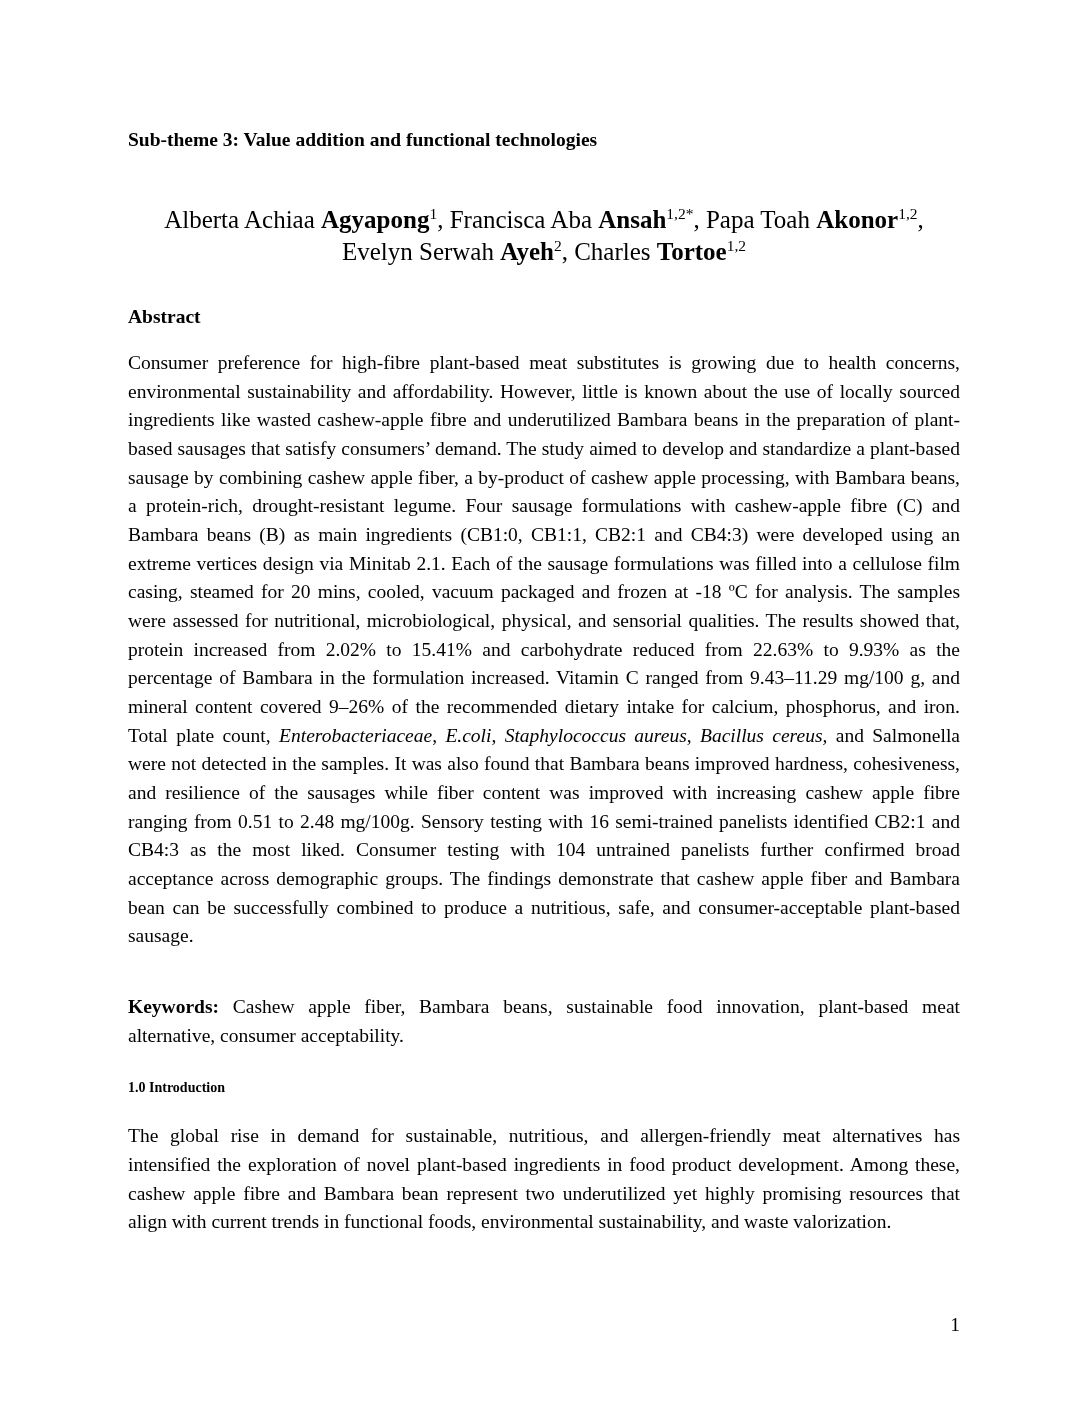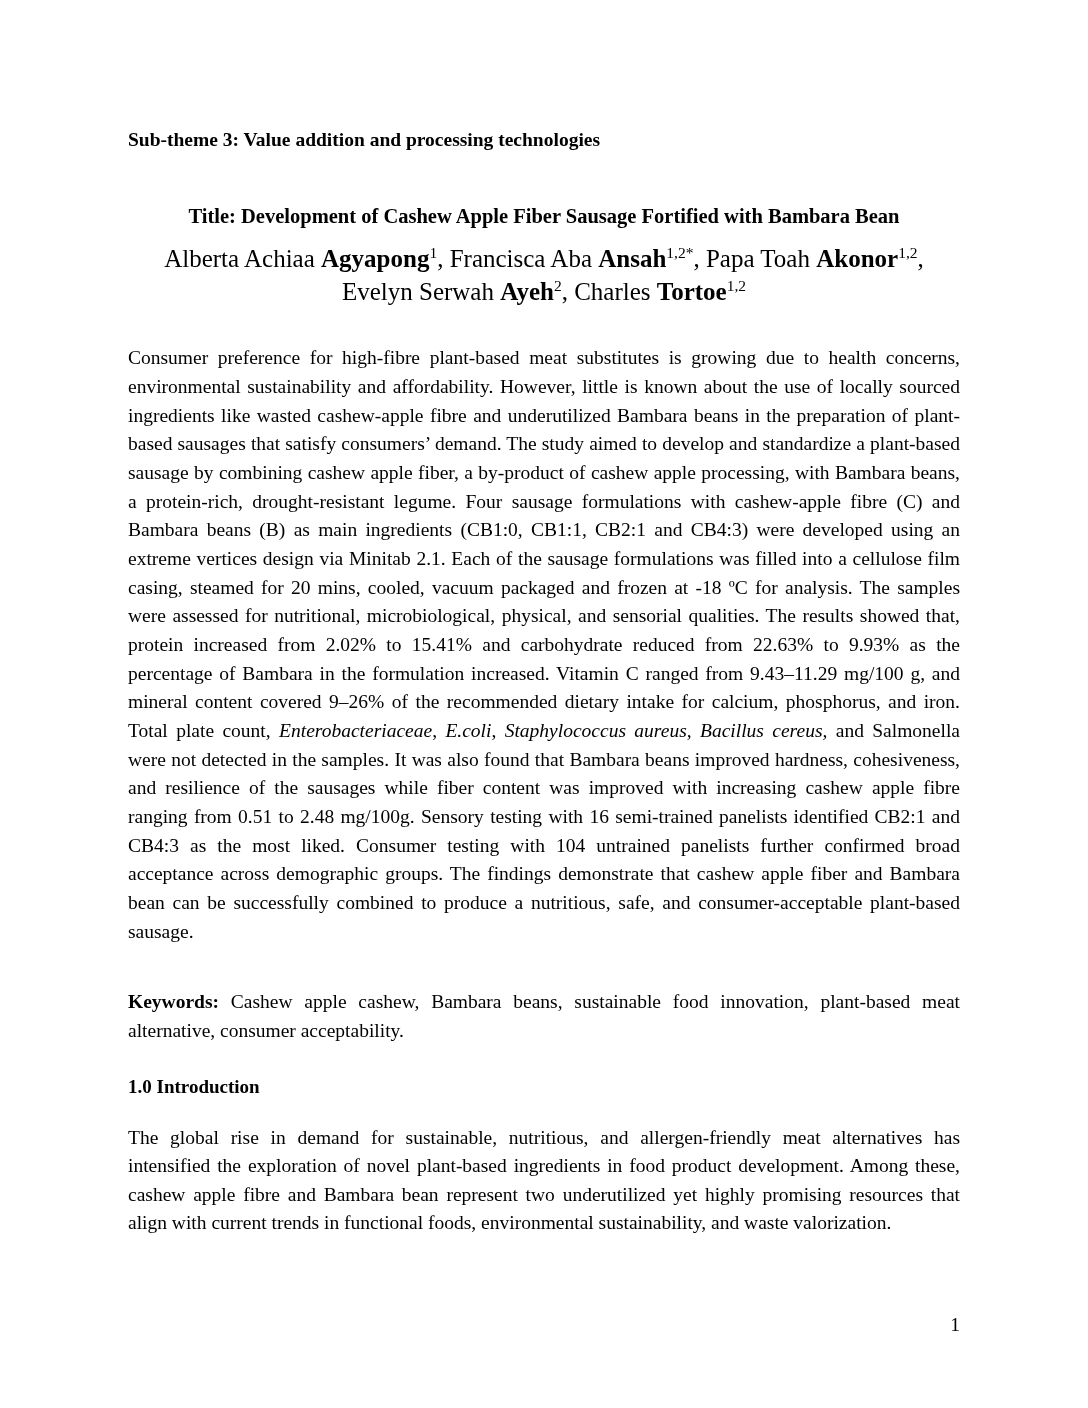--- a/index.html
+++ b/index.html
@@ -74,54 +74,54 @@
   .para.abstract-body { margin-bottom: 42px; }
   .keywords {
     font-size: 19.5px;
     line-height: 1.47;
     text-align: justify;
     margin: 0 0 30px 0;
   }
   .keywords .kw-label { font-weight: bold; margin-top: 28px; }
   .intro-heading {
     font-weight: bold;
-    font-size: 19px;
+    font-size: 14px;
     margin: 0 0 26px 0;
     text-align: left;
   }
   .italic { font-style: italic; }
   .page-number {
     position: absolute;
     right: 128px;
     bottom: 72px;
     font-size: 19.5px;
     text-align: right;
   }
 </style>
 </head>
 <body>
 
 <div class="page">
   <div class="content">
 
-    <div class="subtheme">Sub-theme 3: Value addition and processing technologies</div>
+    <div class="subtheme">Sub-theme 3: Value addition and functional technologies</div>
 
-    <div class="title">Title: Development of Cashew Apple Fiber Sausage Fortified with Bambara Bean</div>
 
     <div class="authors">
       <span>Alberta Achiaa </span><span class="bold">Agyapong</span><sup>1</sup><span>, </span><span>Francisca Aba </span><span class="bold">Ansah</span><sup>1,2*</sup><span>, </span><span>Papa Toah </span><span class="bold">Akonor</span><sup>1,2</sup><span>, </span><span>Evelyn Serwah </span><span class="bold">Ayeh</span><sup>2</sup><span>, </span><span>Charles </span><span class="bold">Tortoe</span><sup>1,2</sup>
     </div>
 
     <div class="affiliations">
     </div>
 
+    <div class="heading">Abstract</div>
 
     <div class="para abstract-body"><span>Consumer preference for high-fibre plant-based meat substitutes is growing due to health concerns, environmental sustainability and affordability. However, little is known about the use of locally sourced ingredients like wasted cashew-apple fibre and underutilized Bambara beans in the preparation of plant-based sausages that satisfy consumers’ demand. The study aimed to develop and standardize a plant-based sausage by combining cashew apple fiber, a by-product of cashew apple processing, with Bambara beans, a protein-rich, drought-resistant legume. Four sausage formulations with cashew-apple fibre (C) and Bambara beans (B) as main ingredients (CB1:0, CB1:1, CB2:1 and CB4:3) were developed using an extreme vertices design via Minitab 2.1. Each of the sausage formulations was filled into a cellulose film casing, steamed for 20 mins, cooled, vacuum packaged and frozen at -18 ºC for analysis. The samples were assessed for nutritional, microbiological, physical, and sensorial qualities. The results showed that, protein increased from 2.02% to 15.41% and carbohydrate reduced from 22.63% to 9.93% as the percentage of Bambara in the formulation increased. Vitamin C ranged from 9.43–11.29 mg/100 g, and mineral content covered 9–26% of the recommended dietary intake for calcium, phosphorus, and iron. Total plate count, </span><span class="italic">Enterobacteriaceae</span><span>, </span><span class="italic">E.coli</span><span>, </span><span class="italic">Staphylococcus aureus</span><span>, </span><span class="italic">Bacillus cereus,</span><span> and Salmonella were not detected in the samples. It was also found that Bambara beans improved hardness, cohesiveness, and resilience of the sausages while fiber content was improved with increasing cashew apple fibre ranging from 0.51 to 2.48 mg/100g. Sensory testing with 16 semi-trained panelists identified CB2:1 and CB4:3 as the most liked. Consumer testing with 104 untrained panelists further confirmed broad acceptance across demographic groups. The findings demonstrate that cashew apple fiber and Bambara bean can be successfully combined to produce a nutritious, safe, and consumer-acceptable plant-based sausage.</span></div>
 
-    <div class="keywords"><span class="kw-label">Keywords:</span><span> Cashew apple cashew, Bambara beans, sustainable food innovation, plant-based meat alternative, consumer acceptability.</span></div>
+    <div class="keywords"><span class="kw-label">Keywords:</span><span> Cashew apple fiber, Bambara beans, sustainable food innovation, plant-based meat alternative, consumer acceptability.</span></div>
 
     <div class="intro-heading">1.0 Introduction</div>
 
     <div class="para">The global rise in demand for sustainable, nutritious, and allergen-friendly meat alternatives has intensified the exploration of novel plant-based ingredients in food product development. Among these, cashew apple fibre and Bambara bean represent two underutilized yet highly promising resources that align with current trends in functional foods, environmental sustainability, and waste valorization.</div>
 
   </div>
 
   <div class="page-number">1</div>
 </div>
 

